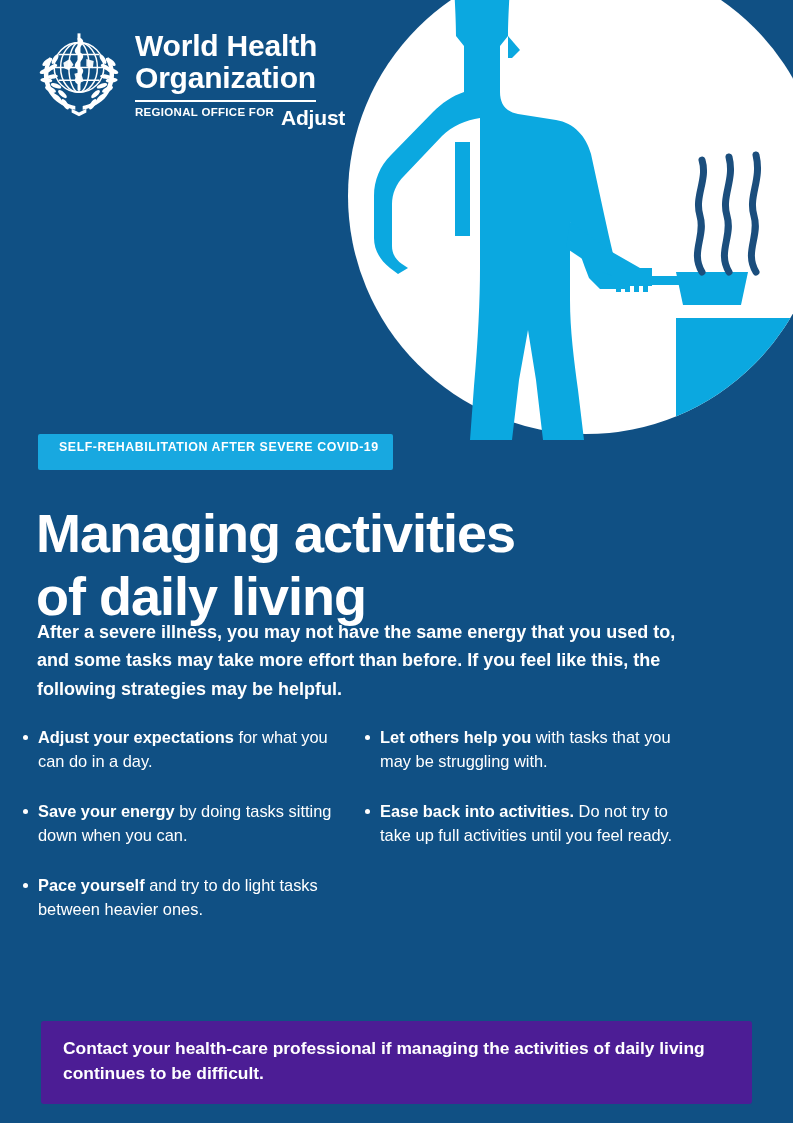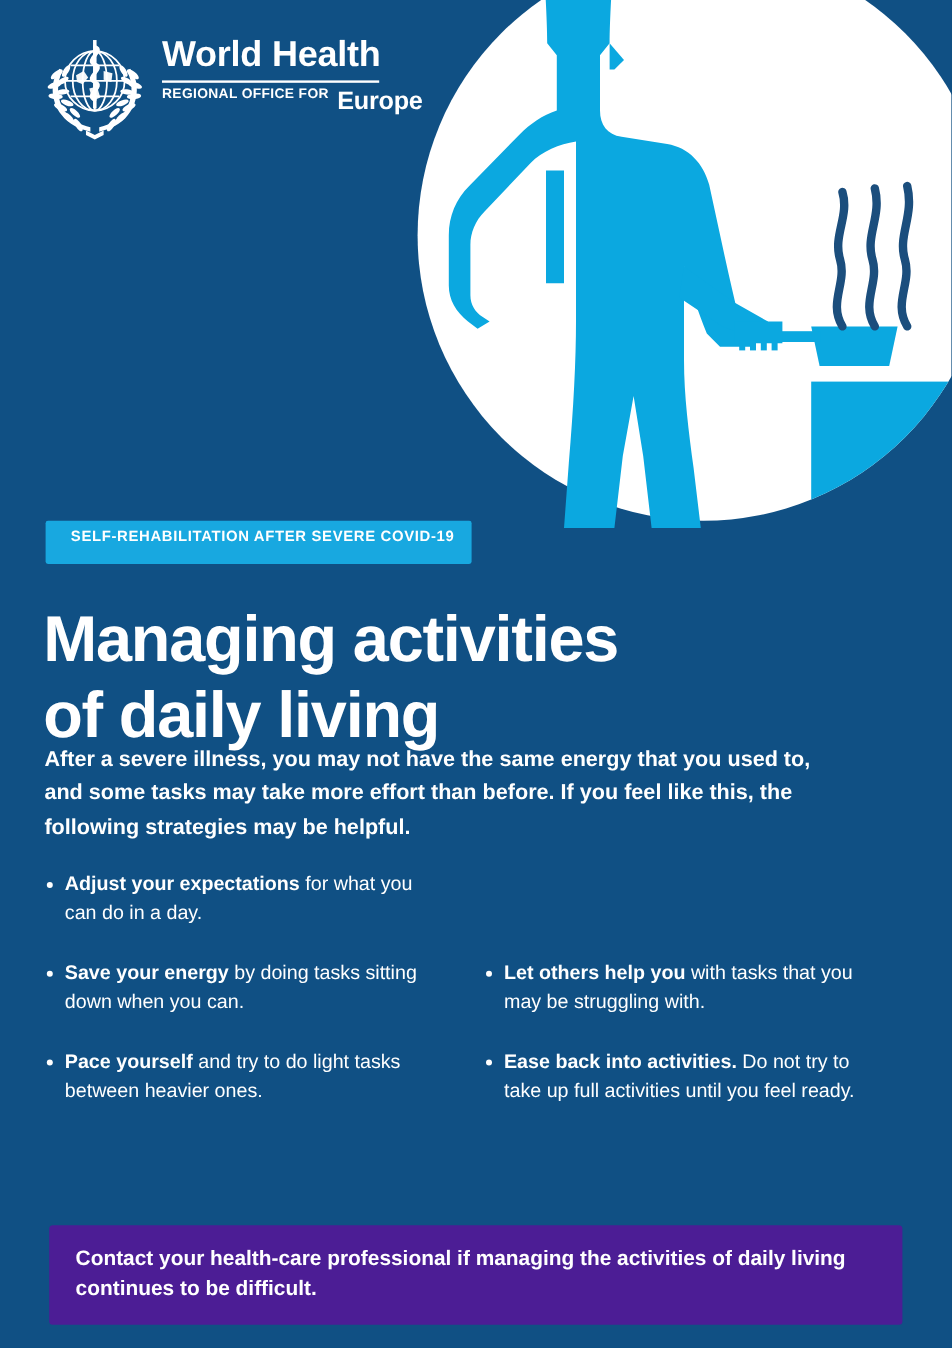--- a/index.html
+++ b/index.html
@@ -125,27 +125,26 @@
     color: #ffffff;
     font-size: 18px;
     font-weight: bold;
     line-height: 1.58;
     z-index: 6;
   }
 
   
   .columns {
     position: absolute;
-    left: 30px;
+    left: 14px;
     top: 726px;
     width: 700px;
     display: flex;
-    gap: 40px;
+    gap: 16px;
     z-index: 6;
-    align-items: flex-end;
   }
   .column {
     width: 326px;
   }
   .bullet {
     display: flex;
     margin-bottom: 26px;
   }
   .bullet:last-child { margin-bottom: 0; }
   .bullet-dot {
@@ -337,24 +336,25 @@
           <ellipse cx="25" cy="65" rx="6" ry="2.4" transform="rotate(20 25 65)"></ellipse>
           <ellipse cx="32" cy="74" rx="6" ry="2.4" transform="rotate(42 32 74)"></ellipse>
         </g>
       </g>
 
       <path d="M 42 90 L 50 94 L 58 90 L 58 94 L 50 98 L 42 94 Z" fill="#FFFFFF"></path>
     </svg>
 
     <div class="logo-text">
       <div class="logo-wordmark">World Health</div>
+      <div class="logo-wordmark">Organization</div>
       <div class="logo-rule"></div>
       <div class="logo-region">
         <span class="logo-region-pre">REGIONAL OFFICE FOR</span>
-        <span class="logo-region-name">Europe</span>
+        <span class="logo-region-name">Adjust</span>
       </div>
     </div>
   </div>
 
   <div class="badge">SELF-REHABILITATION  AFTER  SEVERE  COVID-19</div>
 
   <h1 class="title">
     <span class="title-line">Managing activities</span>
     <span class="title-line">of daily living</span>
   </h1>

